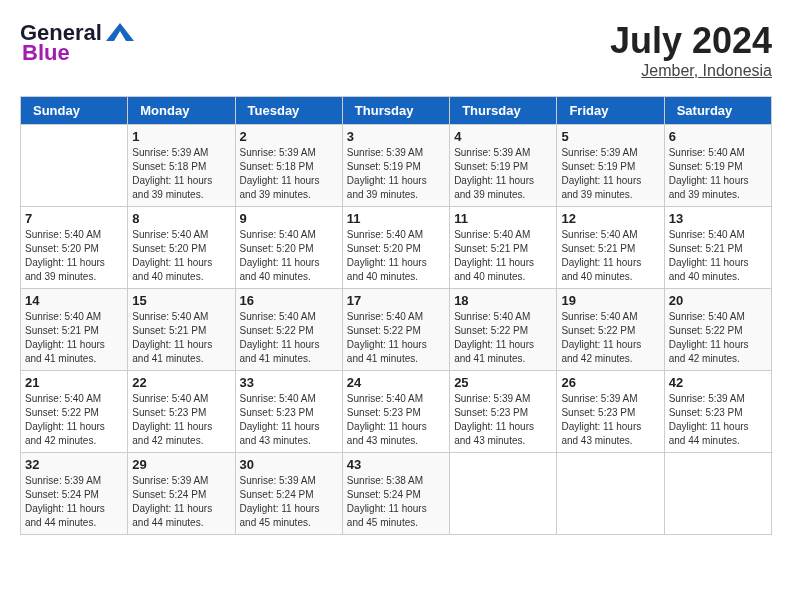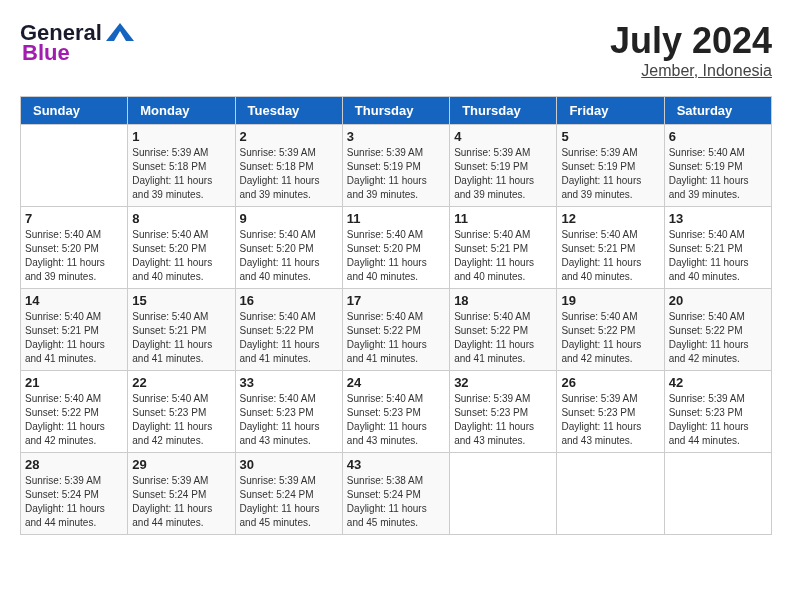--- a/index.html
+++ b/index.html
@@ -251,41 +251,41 @@
 Sunset: 5:23 PM
 Daylight: 11 hours and 43 minutes.</div>
         </td>
         <td>
           <span class="day-num">24</span>
           <div class="day-info" style="white-space: pre-line;">Sunrise: 5:40 AM
 Sunset: 5:23 PM
 Daylight: 11 hours and 43 minutes.</div>
         </td>
         <td>
+          <span class="day-num">25</span>
+          <div class="day-info" style="white-space: pre-line;">Sunrise: 5:39 AM
+Sunset: 5:23 PM
+Daylight: 11 hours and 43 minutes.</div>
+        </td>
+        <td>
+          <span class="day-num">26</span>
+          <div class="day-info" style="white-space: pre-line;">Sunrise: 5:39 AM
+Sunset: 5:23 PM
+Daylight: 11 hours and 43 minutes.</div>
+        </td>
+        <td>
+          <span class="day-num">42</span>
+          <div class="day-info" style="white-space: pre-line;">Sunrise: 5:39 AM
+Sunset: 5:23 PM
+Daylight: 11 hours and 44 minutes.</div>
+        </td>
+      </tr>
+      <tr>
+        <td>
           <span class="day-num">32</span>
-          <div class="day-info" style="white-space: pre-line;">Sunrise: 5:39 AM
-Sunset: 5:23 PM
-Daylight: 11 hours and 43 minutes.</div>
-        </td>
-        <td>
-          <span class="day-num">26</span>
-          <div class="day-info" style="white-space: pre-line;">Sunrise: 5:39 AM
-Sunset: 5:23 PM
-Daylight: 11 hours and 43 minutes.</div>
-        </td>
-        <td>
-          <span class="day-num">42</span>
-          <div class="day-info" style="white-space: pre-line;">Sunrise: 5:39 AM
-Sunset: 5:23 PM
-Daylight: 11 hours and 44 minutes.</div>
-        </td>
-      </tr>
-      <tr>
-        <td>
-          <span class="day-num">28</span>
           <div class="day-info" style="white-space: pre-line;">Sunrise: 5:39 AM
 Sunset: 5:24 PM
 Daylight: 11 hours and 44 minutes.</div>
         </td>
         <td>
           <span class="day-num">29</span>
           <div class="day-info" style="white-space: pre-line;">Sunrise: 5:39 AM
 Sunset: 5:24 PM
 Daylight: 11 hours and 44 minutes.</div>
         </td>

